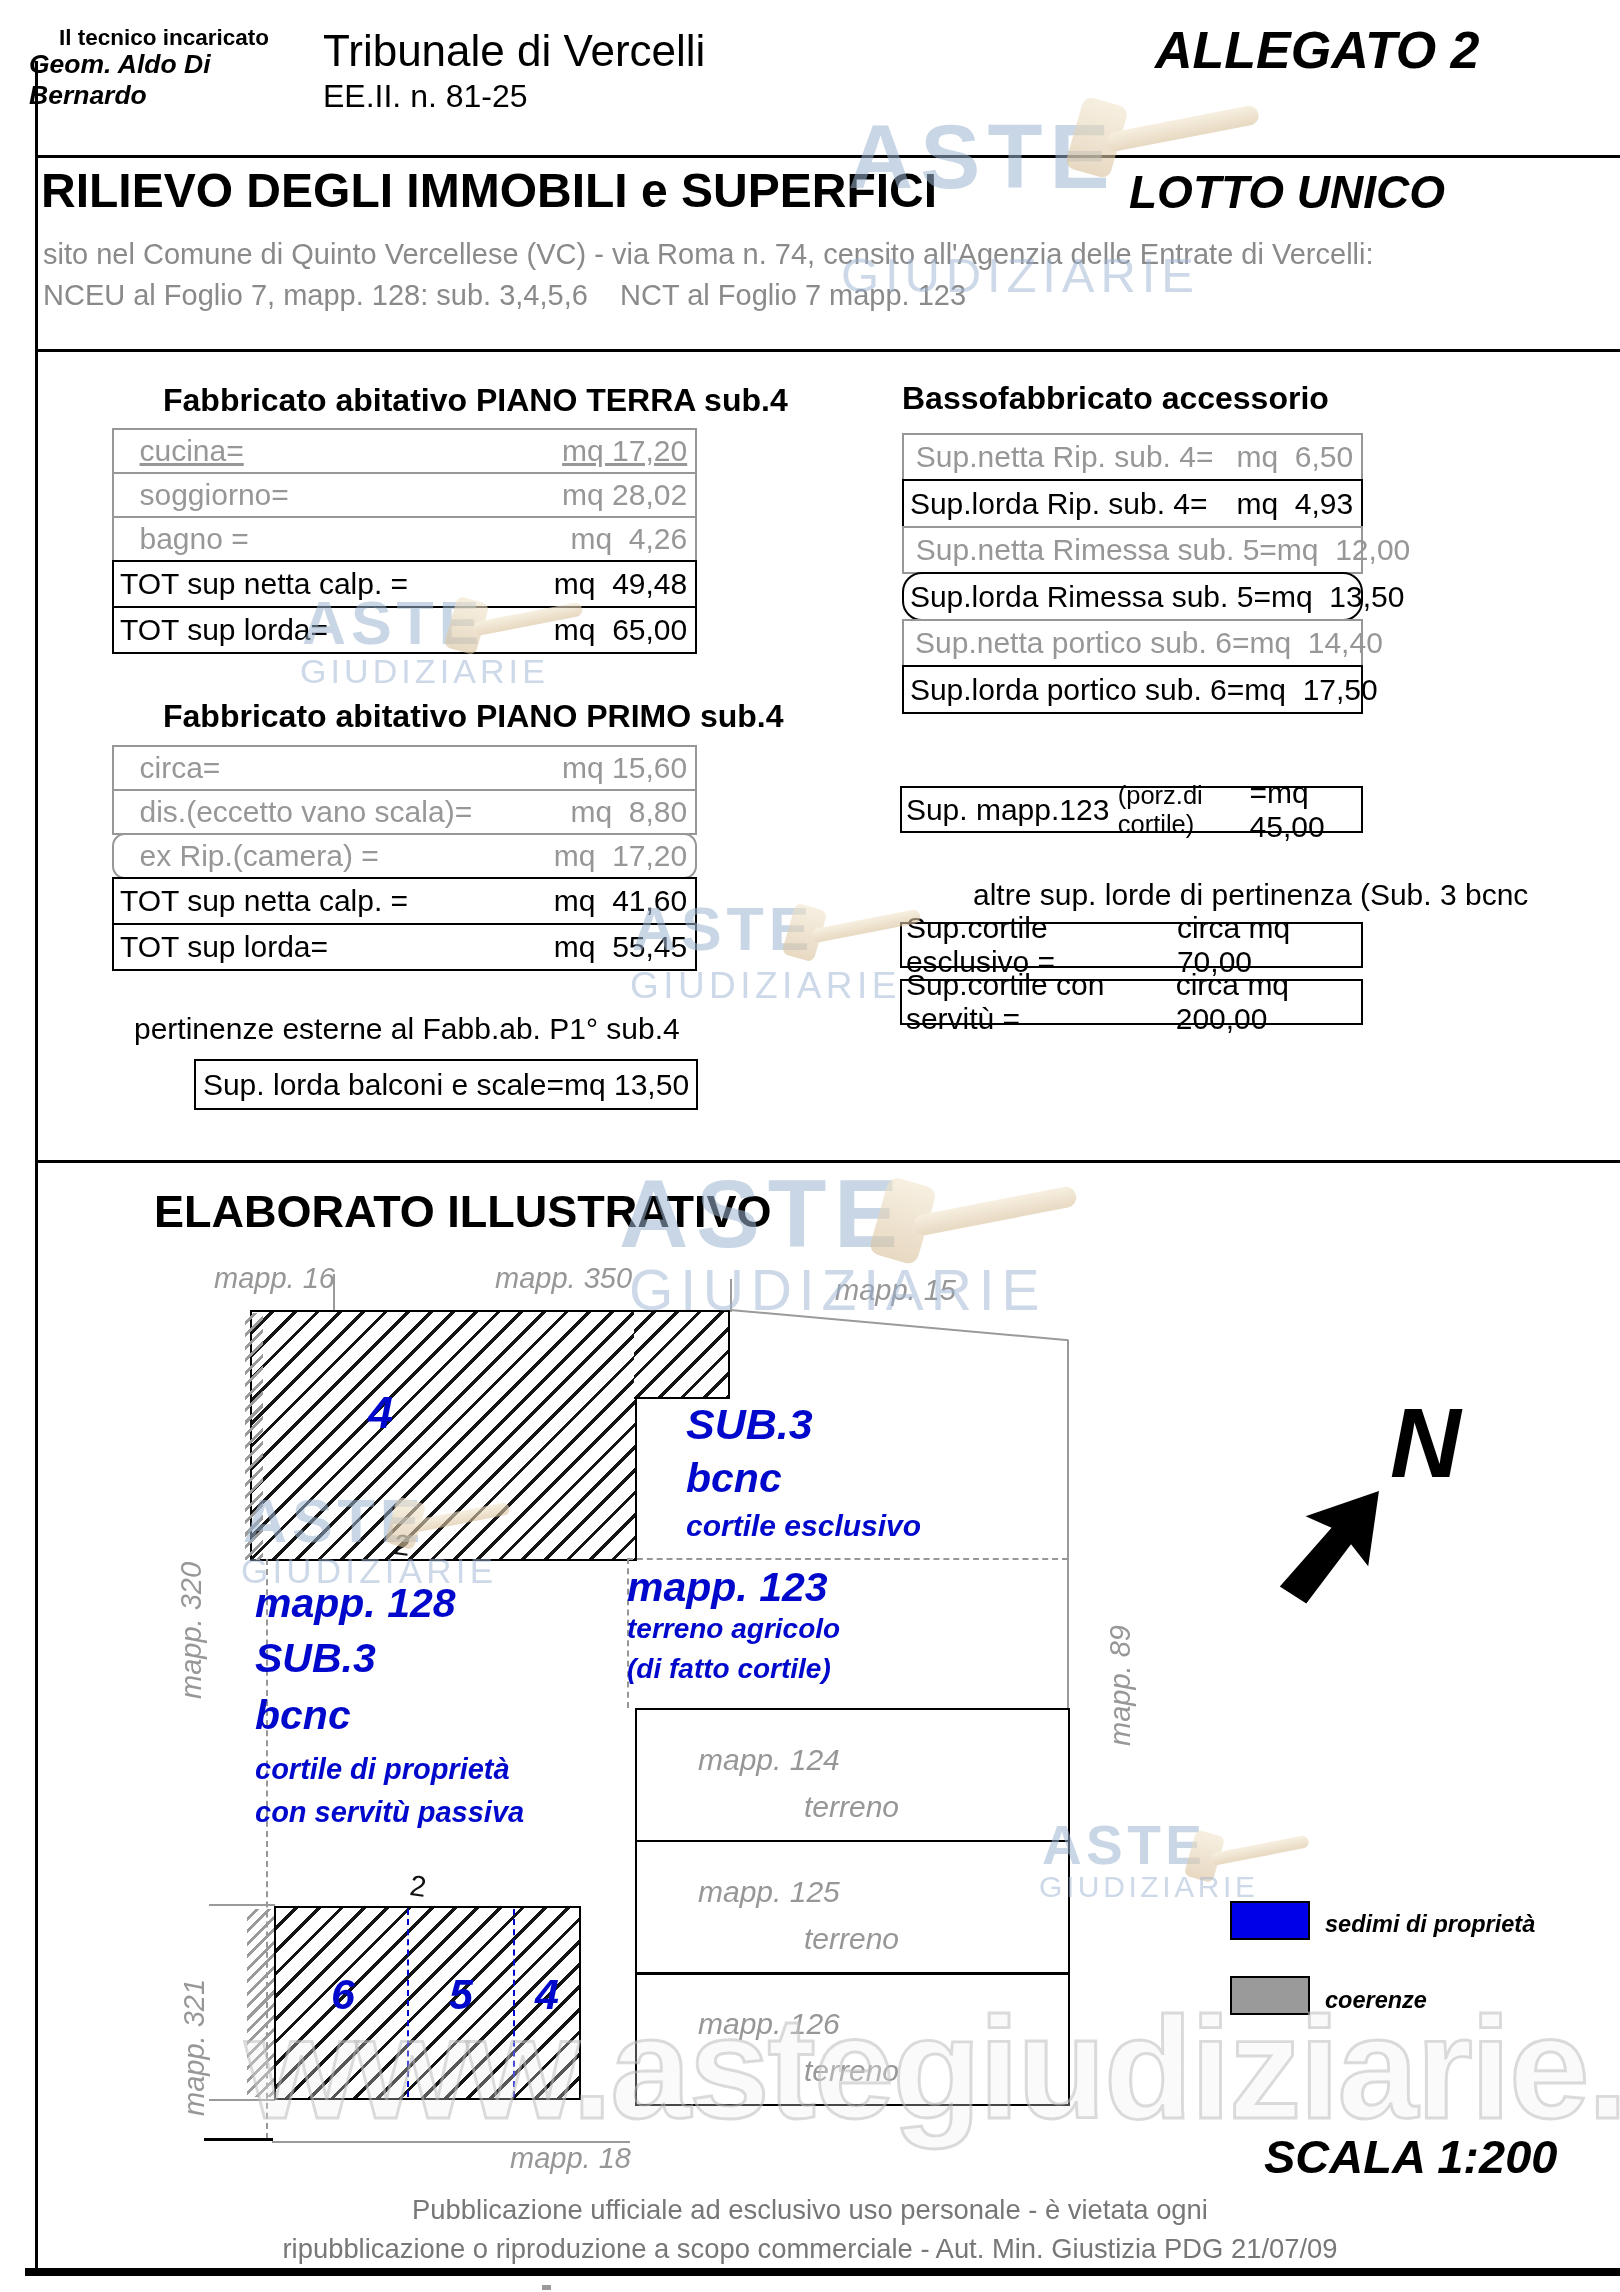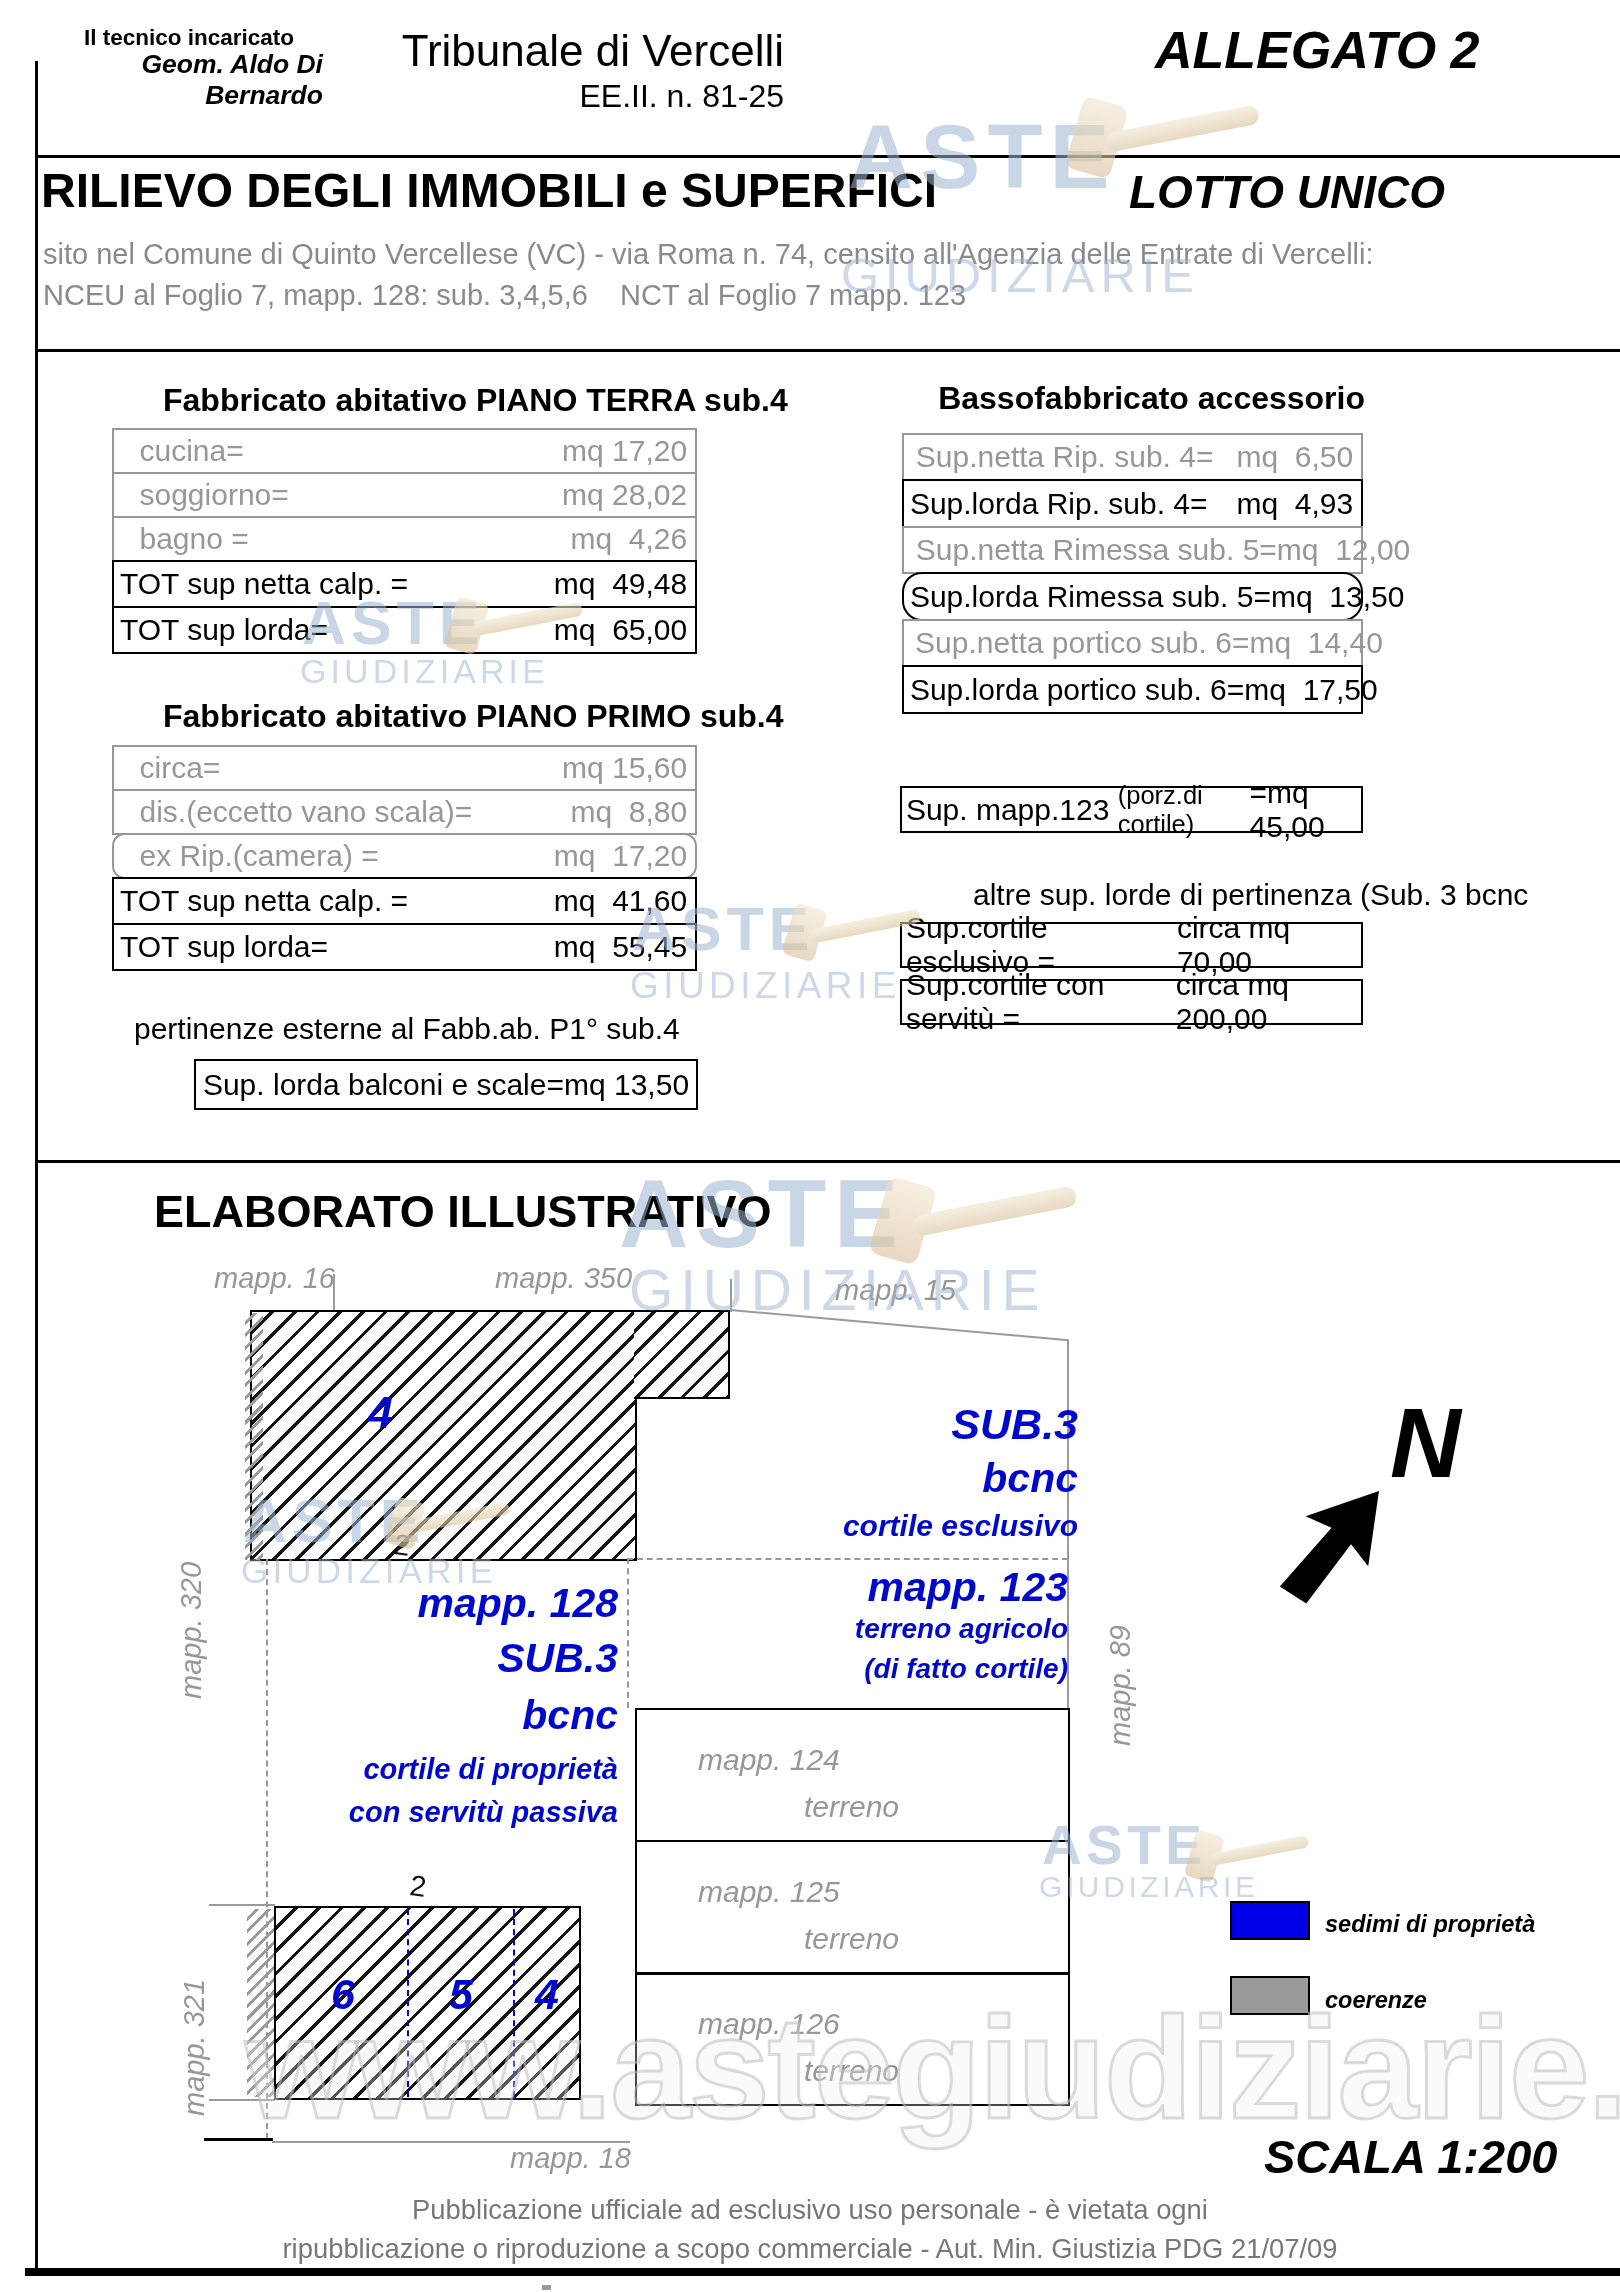--- a/index.html
+++ b/index.html
@@ -1,21 +1,21 @@
 <!DOCTYPE html>
 <html><head>
 <meta charset="utf-8">
 <style>
   html,body{margin:0;padding:0;background:#fff;}
   .page{position:relative;width:1620px;height:2293px;background:#fff;overflow:hidden;
         font-family:"Liberation Sans", sans-serif;color:#000;}
   .abs{position:absolute;}
   .hl{position:absolute;background:#000;}
   .gl{position:absolute;background:#9a9a9a;}
-  .ctr{text-align:right;}
+  .ctr{text-align:left;}
 
   
   .tech-label{font-size:22.5px;font-weight:bold;}
   .tech-name{font-size:26.5px;font-weight:bold;font-style:italic;}
   .court{font-size:44px;}
   .case-no{font-size:32px;}
   .allegato{font-size:52px;font-weight:bold;font-style:italic;}
   .rilievo{font-size:48px;font-weight:bold;}
   .lotto{font-size:46px;font-weight:bold;font-style:italic;}
   .sub{font-size:29px;color:#8a8a8a;white-space:pre;text-align:right;}
@@ -83,21 +83,21 @@
   <div class="abs ctr court" style="left:323px;top:25.5px;width:461px;">Tribunale di Vercelli</div>
   <div class="abs ctr case-no" style="left:323px;top:78px;width:461px;">EE.II. n. 81-25</div>
   <div class="abs allegato" style="left:1155px;top:19.6px;">ALLEGATO 2</div>
   <div class="abs rilievo" style="left:41px;top:163px;">RILIEVO DEGLI IMMOBILI e SUPERFICI</div>
   <div class="abs lotto" style="left:1129px;top:165px;">LOTTO UNICO</div>
   <div class="abs sub" style="left:43px;top:238px;">sito nel Comune di Quinto Vercellese (VC) - via Roma n. 74, censito all'Agenzia delle Entrate di Vercelli:</div>
   <div class="abs sub" style="left:43px;top:279px;">NCEU al Foglio 7, mapp. 128: sub. 3,4,5,6    NCT al Foglio 7 mapp. 123</div>
 
   <div class="abs ttl" style="left:163px;top:382px;">Fabbricato abitativo PIANO TERRA sub.4</div>
   <div class="tbl" style="left:112px;top:428px;width:585px;height:229px;">
-    <div class="trow soft" style="top:0;height:46px;">
+    <div class="trow soft" style="top:0;height:46px;text-decoration:underline;">
         <span class="tlabel">cucina=</span>
         <span class="tvalue">mq 17,20</span>
       </div>
     <div class="trow soft" style="top:44px;height:46px;">
         <span class="tlabel">soggiorno=</span>
         <span class="tvalue">mq 28,02</span>
       </div>
     <div class="trow soft" style="top:88px;height:46px;">
         <span class="tlabel">bagno =</span>
         <span class="tvalue">mq  4,26</span>

